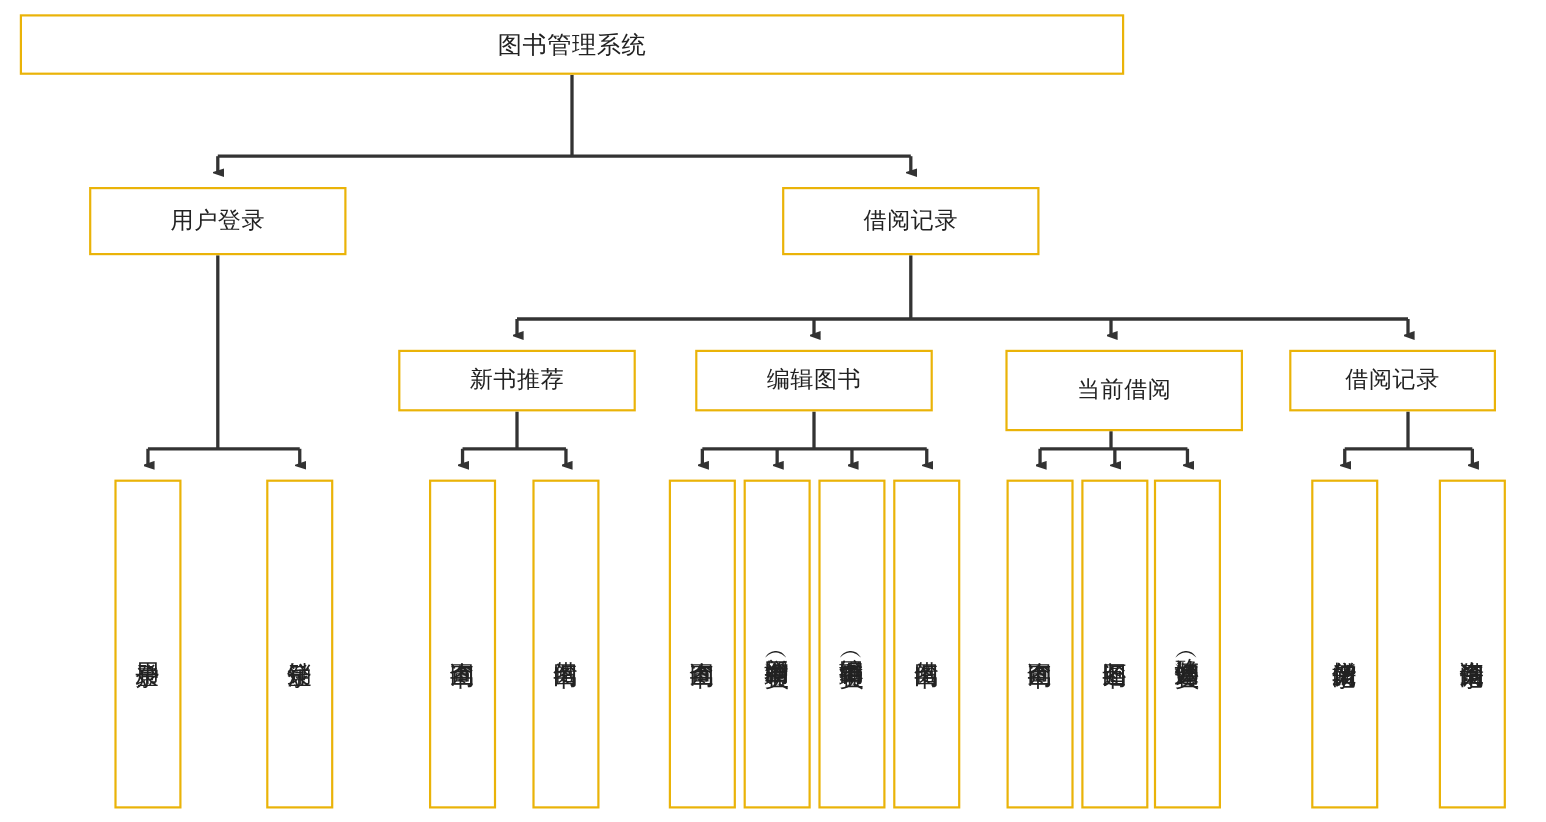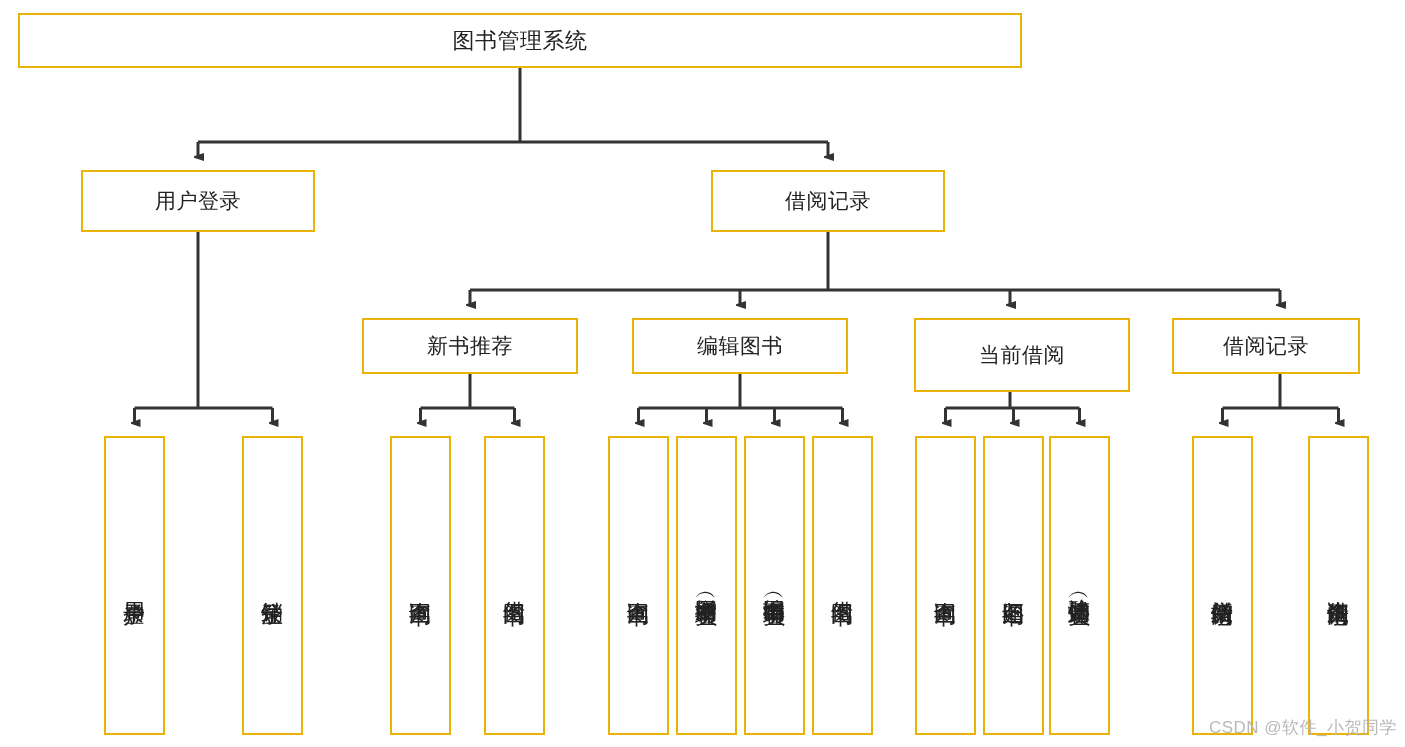--- a/index.html
+++ b/index.html
@@ -178,14 +178,13 @@
         <span class="label">确认归还（管理员）</span>
       </div>
       <div class="node vert" style="left: 1192px; top: 436px; width: 61px; height: 299px;">
         <span class="label">新增借阅记录</span>
       </div>
       <div class="node vert" style="left: 1308px; top: 436px; width: 61px; height: 299px;">
         <span class="label">查询借阅记录</span>
       </div>
     </div>
 
-  <div class="watermark">CSDN @软件_小贺同学</div>
 </div>
 
 </body></html>

